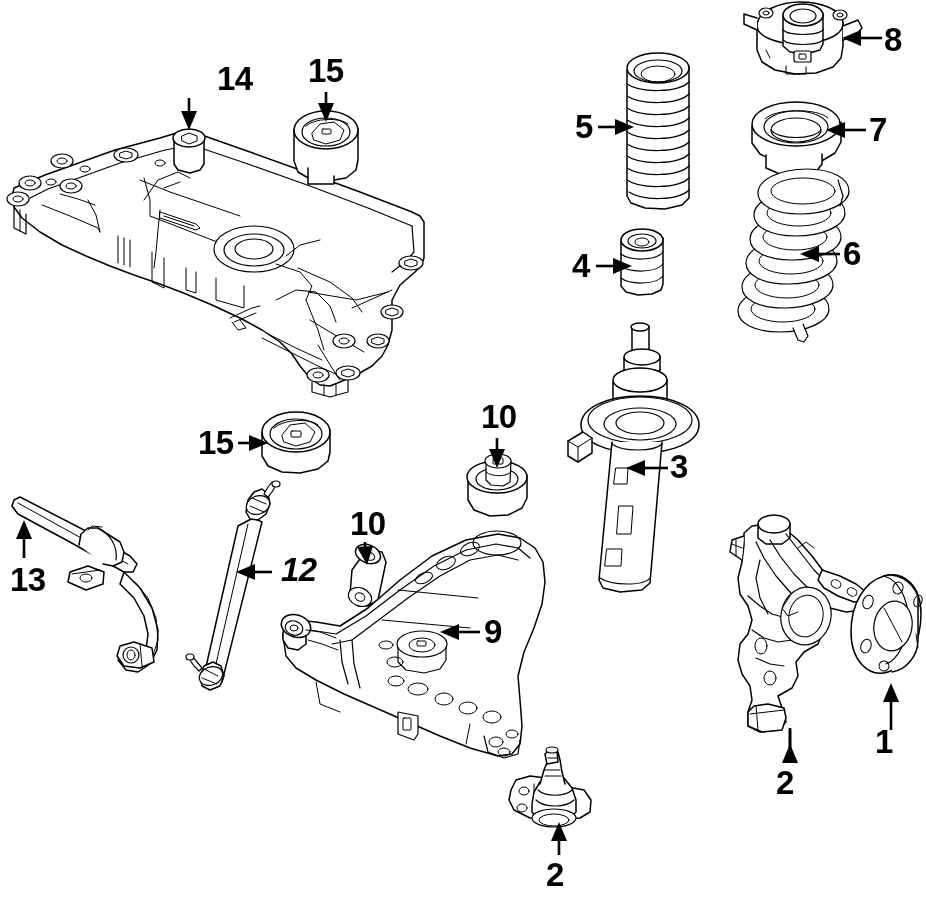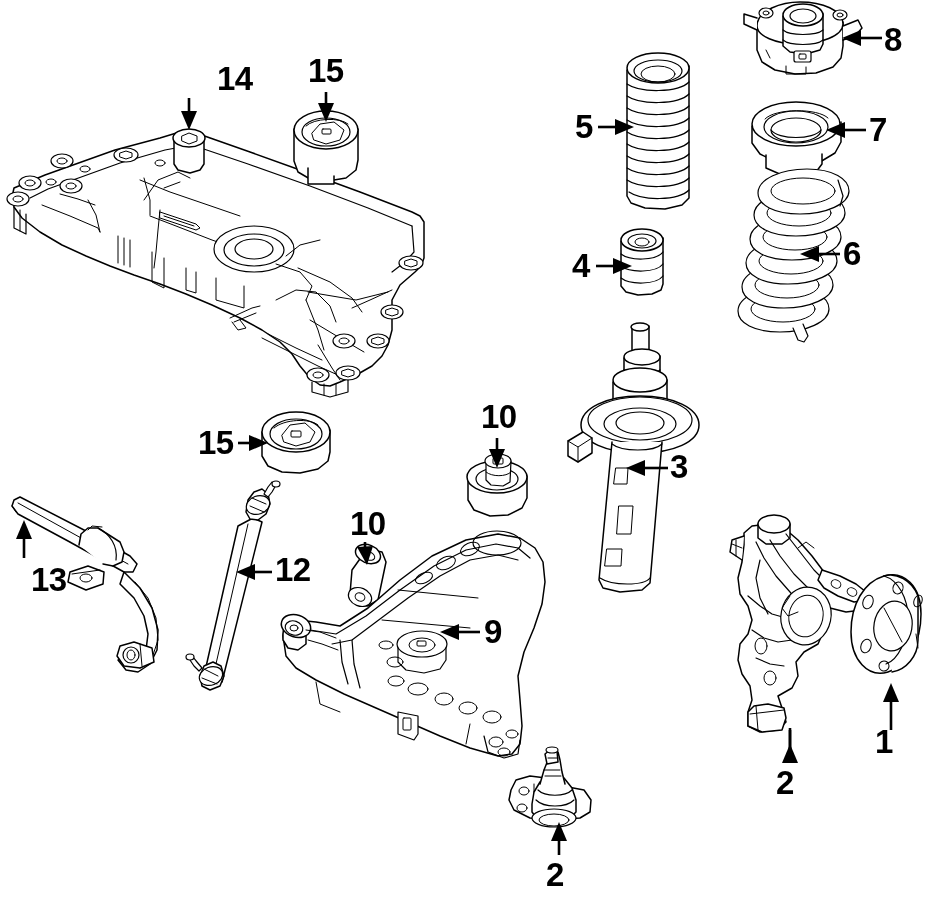--- a/index.html
+++ b/index.html
@@ -609,23 +609,23 @@
   <div class="callout-label" style="left:884px; top:23px;">8</div>
 
   <div class="callout-label" style="left:484px; top:615px;">9</div>
 
   <div class="callout-label" style="left:481px; top:400px;">10</div>
 
   <div class="callout-label" style="left:350px; top:507px;">10</div>
 
   <div class="callout-label" style="left:546px; top:858px;">2</div>
 
-  <div class="callout-label" style="left:275px; top:553px;">12</div>
-
-  <div class="callout-label" style="left:10px; top:563px;margin-left:21px;">13</div>
+  <div class="callout-label" style="left:281px; top:553px;font-style:italic;">12</div>
+
+  <div class="callout-label" style="left:10px; top:563px;">13</div>
 
   <div class="callout-label" style="left:181px; top:62px;margin-left:36px;">14</div>
 
   <div class="callout-label" style="left:308px; top:54px;">15</div>
 
   <div class="callout-label" style="left:198px; top:426px;">15</div>
 
 </div>
 
 </body></html>

